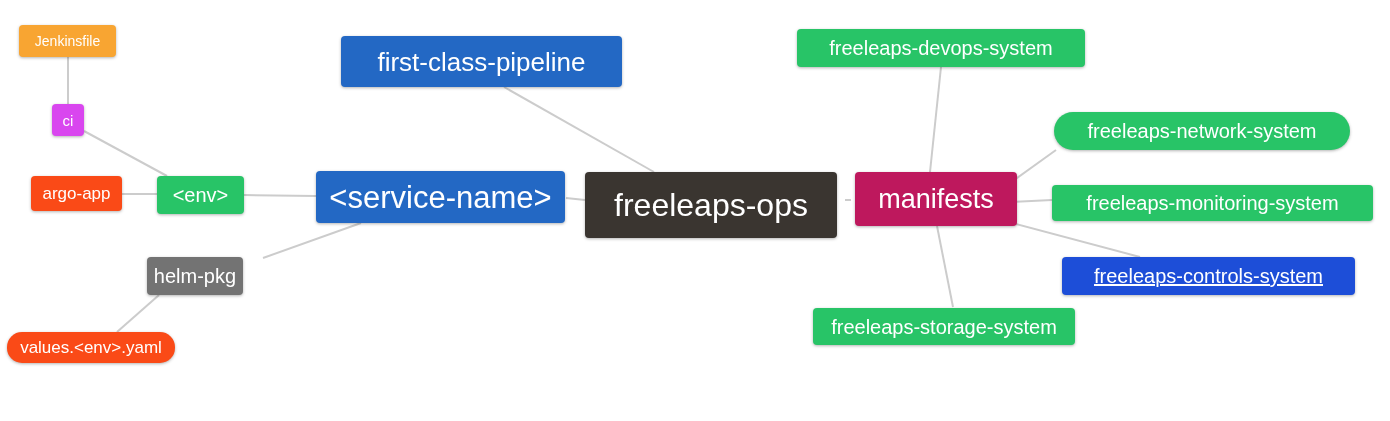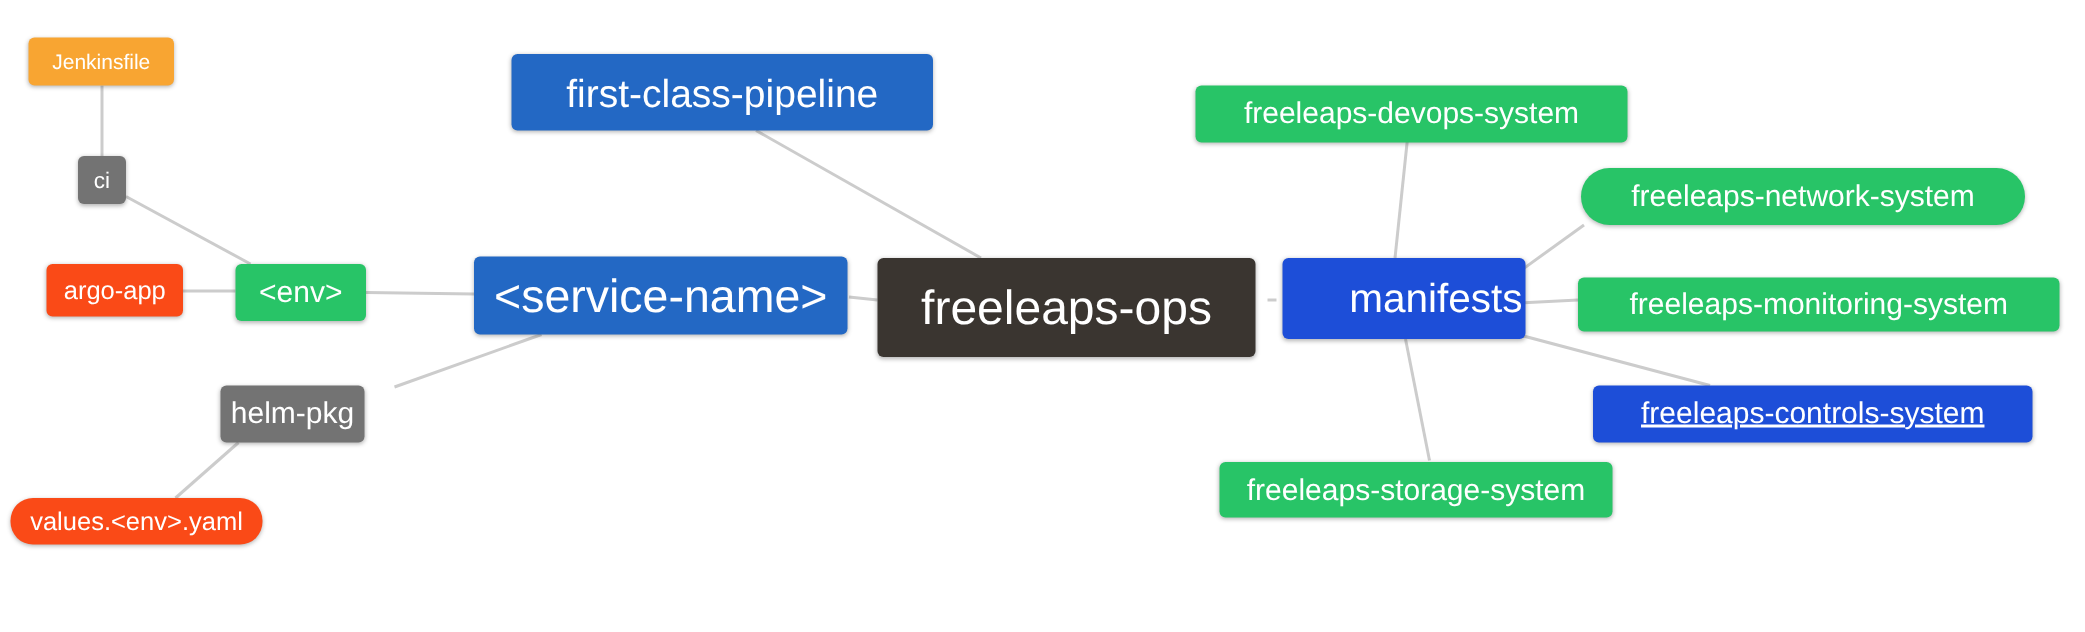--- a/index.html
+++ b/index.html
@@ -58,42 +58,42 @@
   <div id="node-layer">
       <div class="node" style="left: 585px; top: 172px; width: 252px; height: 66px; font-size: 32px; background: rgb(58, 53, 48);">
         <span>freeleaps-ops</span>
       </div>
       <div class="node" style="left: 315px; top: 36px; width: 281px; height: 51px; font-size: 26px; background: rgb(35, 104, 196); margin-left: 26px;">
         <span>first-class-pipeline</span>
       </div>
       <div class="node" style="left: 316px; top: 171px; width: 249px; height: 52px; font-size: 31px; background: rgb(35, 104, 196);">
         <span>&lt;service-name&gt;</span>
       </div>
-      <div class="node" style="left: 855px; top: 172px; width: 162px; height: 54px; font-size: 27px; background: #1d4ed8; justify-content: flex-end;">
+      <div class="node" style="left: 855px; top: 172px; width: 162px; height: 54px; font-size: 27px; background: #be185d;">
         <span>manifests</span>
       </div>
       <div class="node" style="left: 157px; top: 176px; width: 87px; height: 38px; font-size: 20px; background: rgb(40, 196, 103);">
         <span>&lt;env&gt;</span>
       </div>
       <div class="node" style="left: 147px; top: 257px; width: 96px; height: 38px; font-size: 20px; background: #737373;">
         <span>helm-pkg</span>
       </div>
-      <div class="node" style="left: 52px; top: 104px; width: 32px; height: 32px; font-size: 15px; background: #737373;">
+      <div class="node" style="left: 52px; top: 104px; width: 32px; height: 32px; font-size: 15px; background: #d946ef;">
         <span>ci</span>
       </div>
       <div class="node" style="left: 31px; top: 176px; width: 91px; height: 35px; font-size: 17px; background: rgb(250, 74, 23);">
         <span>argo-app</span>
       </div>
       <div class="node" style="left: 7px; top: 332px; width: 168px; height: 31px; font-size: 17px; background: rgb(250, 74, 23); border-radius: 15px;">
         <span>values.&lt;env&gt;.yaml</span>
       </div>
       <div class="node" style="left: 19px; top: 25px; width: 97px; height: 32px; font-size: 14px; background: rgb(248, 165, 50);">
         <span>Jenkinsfile</span>
       </div>
-      <div class="node" style="left: 797px; top: 29px; width: 288px; height: 38px; font-size: 20px; background: rgb(40, 196, 103); margin-top: 28px;">
+      <div class="node" style="left: 797px; top: 29px; width: 288px; height: 38px; font-size: 20px; background: rgb(40, 196, 103);">
         <span>freeleaps-devops-system</span>
       </div>
       <div class="node" style="left: 1054px; top: 112px; width: 296px; height: 38px; font-size: 20px; background: rgb(40, 196, 103); border-radius: 19px;">
         <span>freeleaps-network-system</span>
       </div>
       <div class="node" style="left: 1052px; top: 185px; width: 321px; height: 36px; font-size: 20px; background: rgb(40, 196, 103);">
         <span>freeleaps-monitoring-system</span>
       </div>
       <div class="node" style="left: 1062px; top: 257px; width: 293px; height: 38px; font-size: 20px; background: #1d4ed8; text-decoration: underline;">
         <span>freeleaps-controls-system</span>

